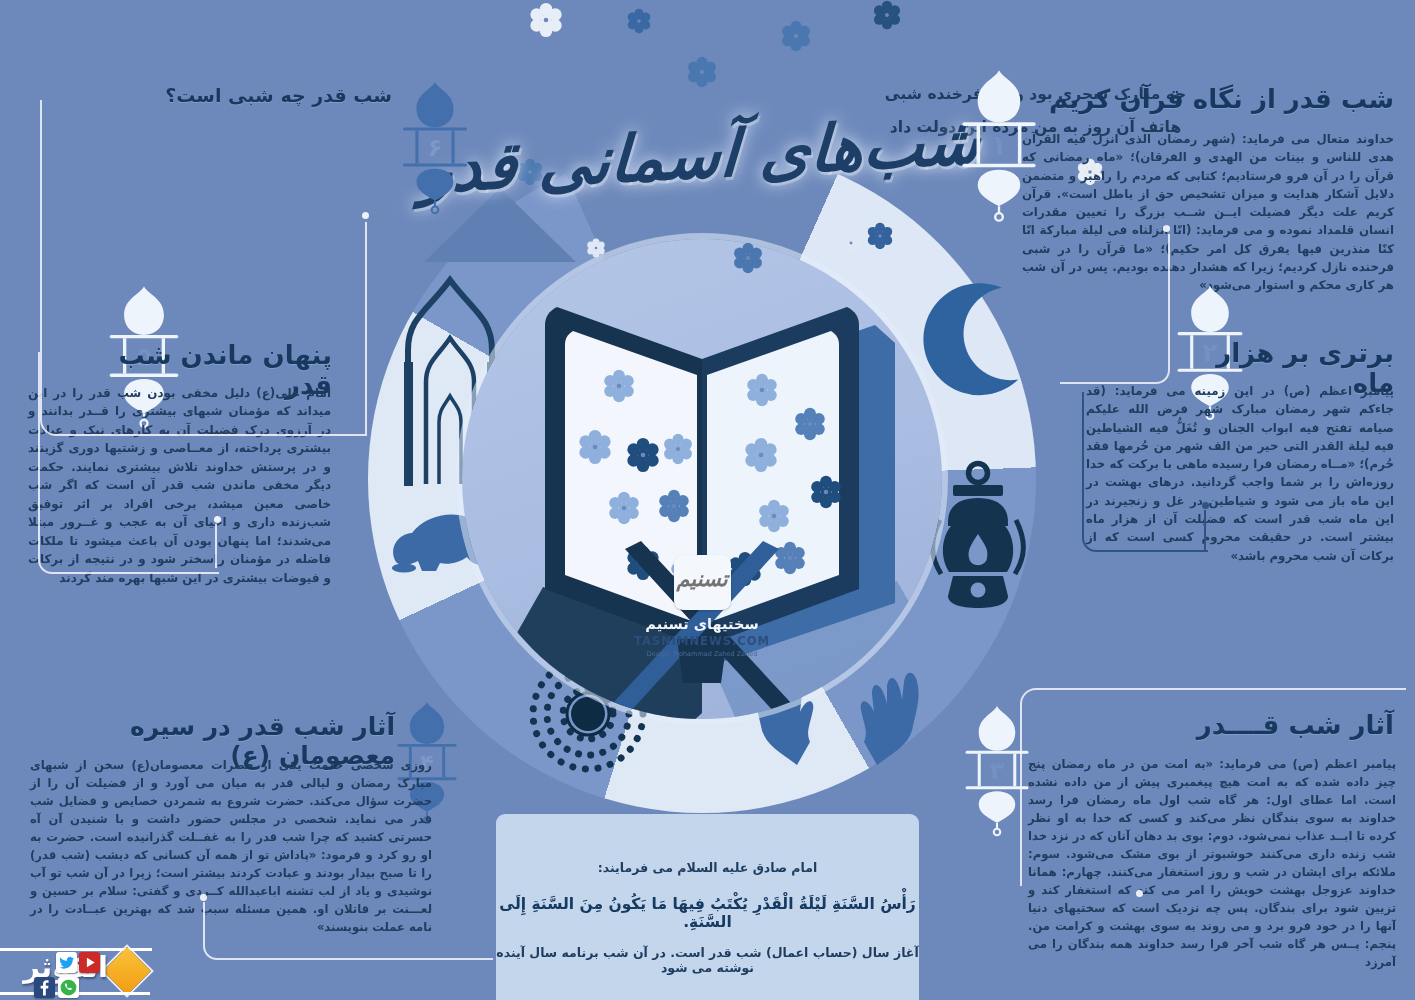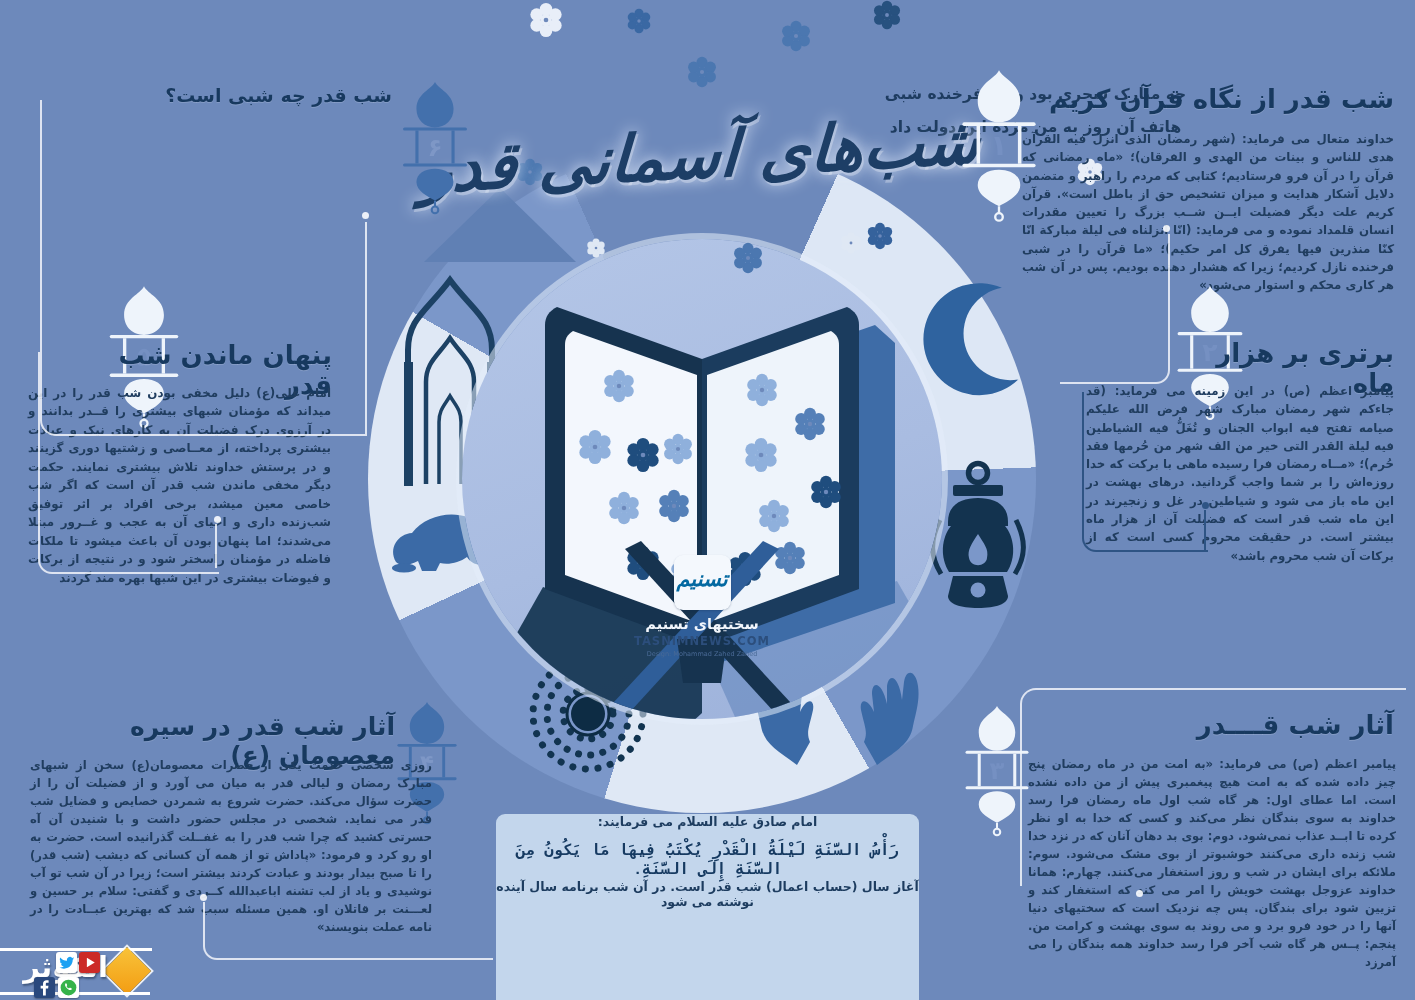--- a/index.html
+++ b/index.html
@@ -59,28 +59,28 @@
   .dot{width:7px;height:7px;border-radius:50%;background:rgba(250,252,255,.9);}
   .dot.navy{background:#2e5484;}
   
   .badge-white{fill:#eef4fb;}
   .badge-num{font-weight:bold;font-family:"DejaVu Sans",sans-serif;}
   
   #hadith-box{
     left:496px;top:814px;width:423px;height:186px;background:#c3d6ec;
     border-radius:9px 9px 0 0;text-align:center;color:#1d3c5f;
   }
-  #hadith-box .intro{font-size:12.5px;font-weight:bold;}
-  #hadith-box .arabic{font-size:15.5px;font-weight:bold;margin-top:12px;color:#163a61;font-family:Liberation Mono, monospace;}
-  #hadith-box .trans{font-size:12.5px;font-weight:bold;}
+  #hadith-box .intro{font-size:12.5px;font-weight:bold;padding-top:46px;}
+  #hadith-box .arabic{font-size:15.5px;font-weight:bold;margin-top:20px;color:#163a61;}
+  #hadith-box .trans{font-size:12.5px;font-weight:bold;margin-top:14px;}
   
   #tasnim{left:0;top:316px;width:480px;text-align:center;}
   #tasnim .sq{
     display:inline-block;width:57px;height:55px;border-radius:9px;background:#f4f8fd;
-    color:#0369a1;font-weight:bold;font-style:italic;font-size:21px;line-height:48px;
+    color:#737373;font-weight:bold;font-style:italic;font-size:21px;line-height:48px;
     box-shadow:0 1px 2px rgba(20,40,70,.25);
   }
   #tasnim .ag{color:#f2f6fc;font-weight:bold;font-size:14.5px;margin-top:6px;}
   #tasnim .site{color:#2c4e7c;font-weight:bold;font-size:11.5px;letter-spacing:1px;margin-top:2px;}
   #tasnim .credit{color:#4a6globe;color:#4a6a96;font-size:6.5px;margin-top:2px;}
   
   #alkawthar .hr{background:#fff;height:2.5px;}
   #alkawthar .name{
     color:#fff;font-weight:bold;font-size:29px;text-shadow:1px 2px 2px rgba(20,40,70,.5);
   }

